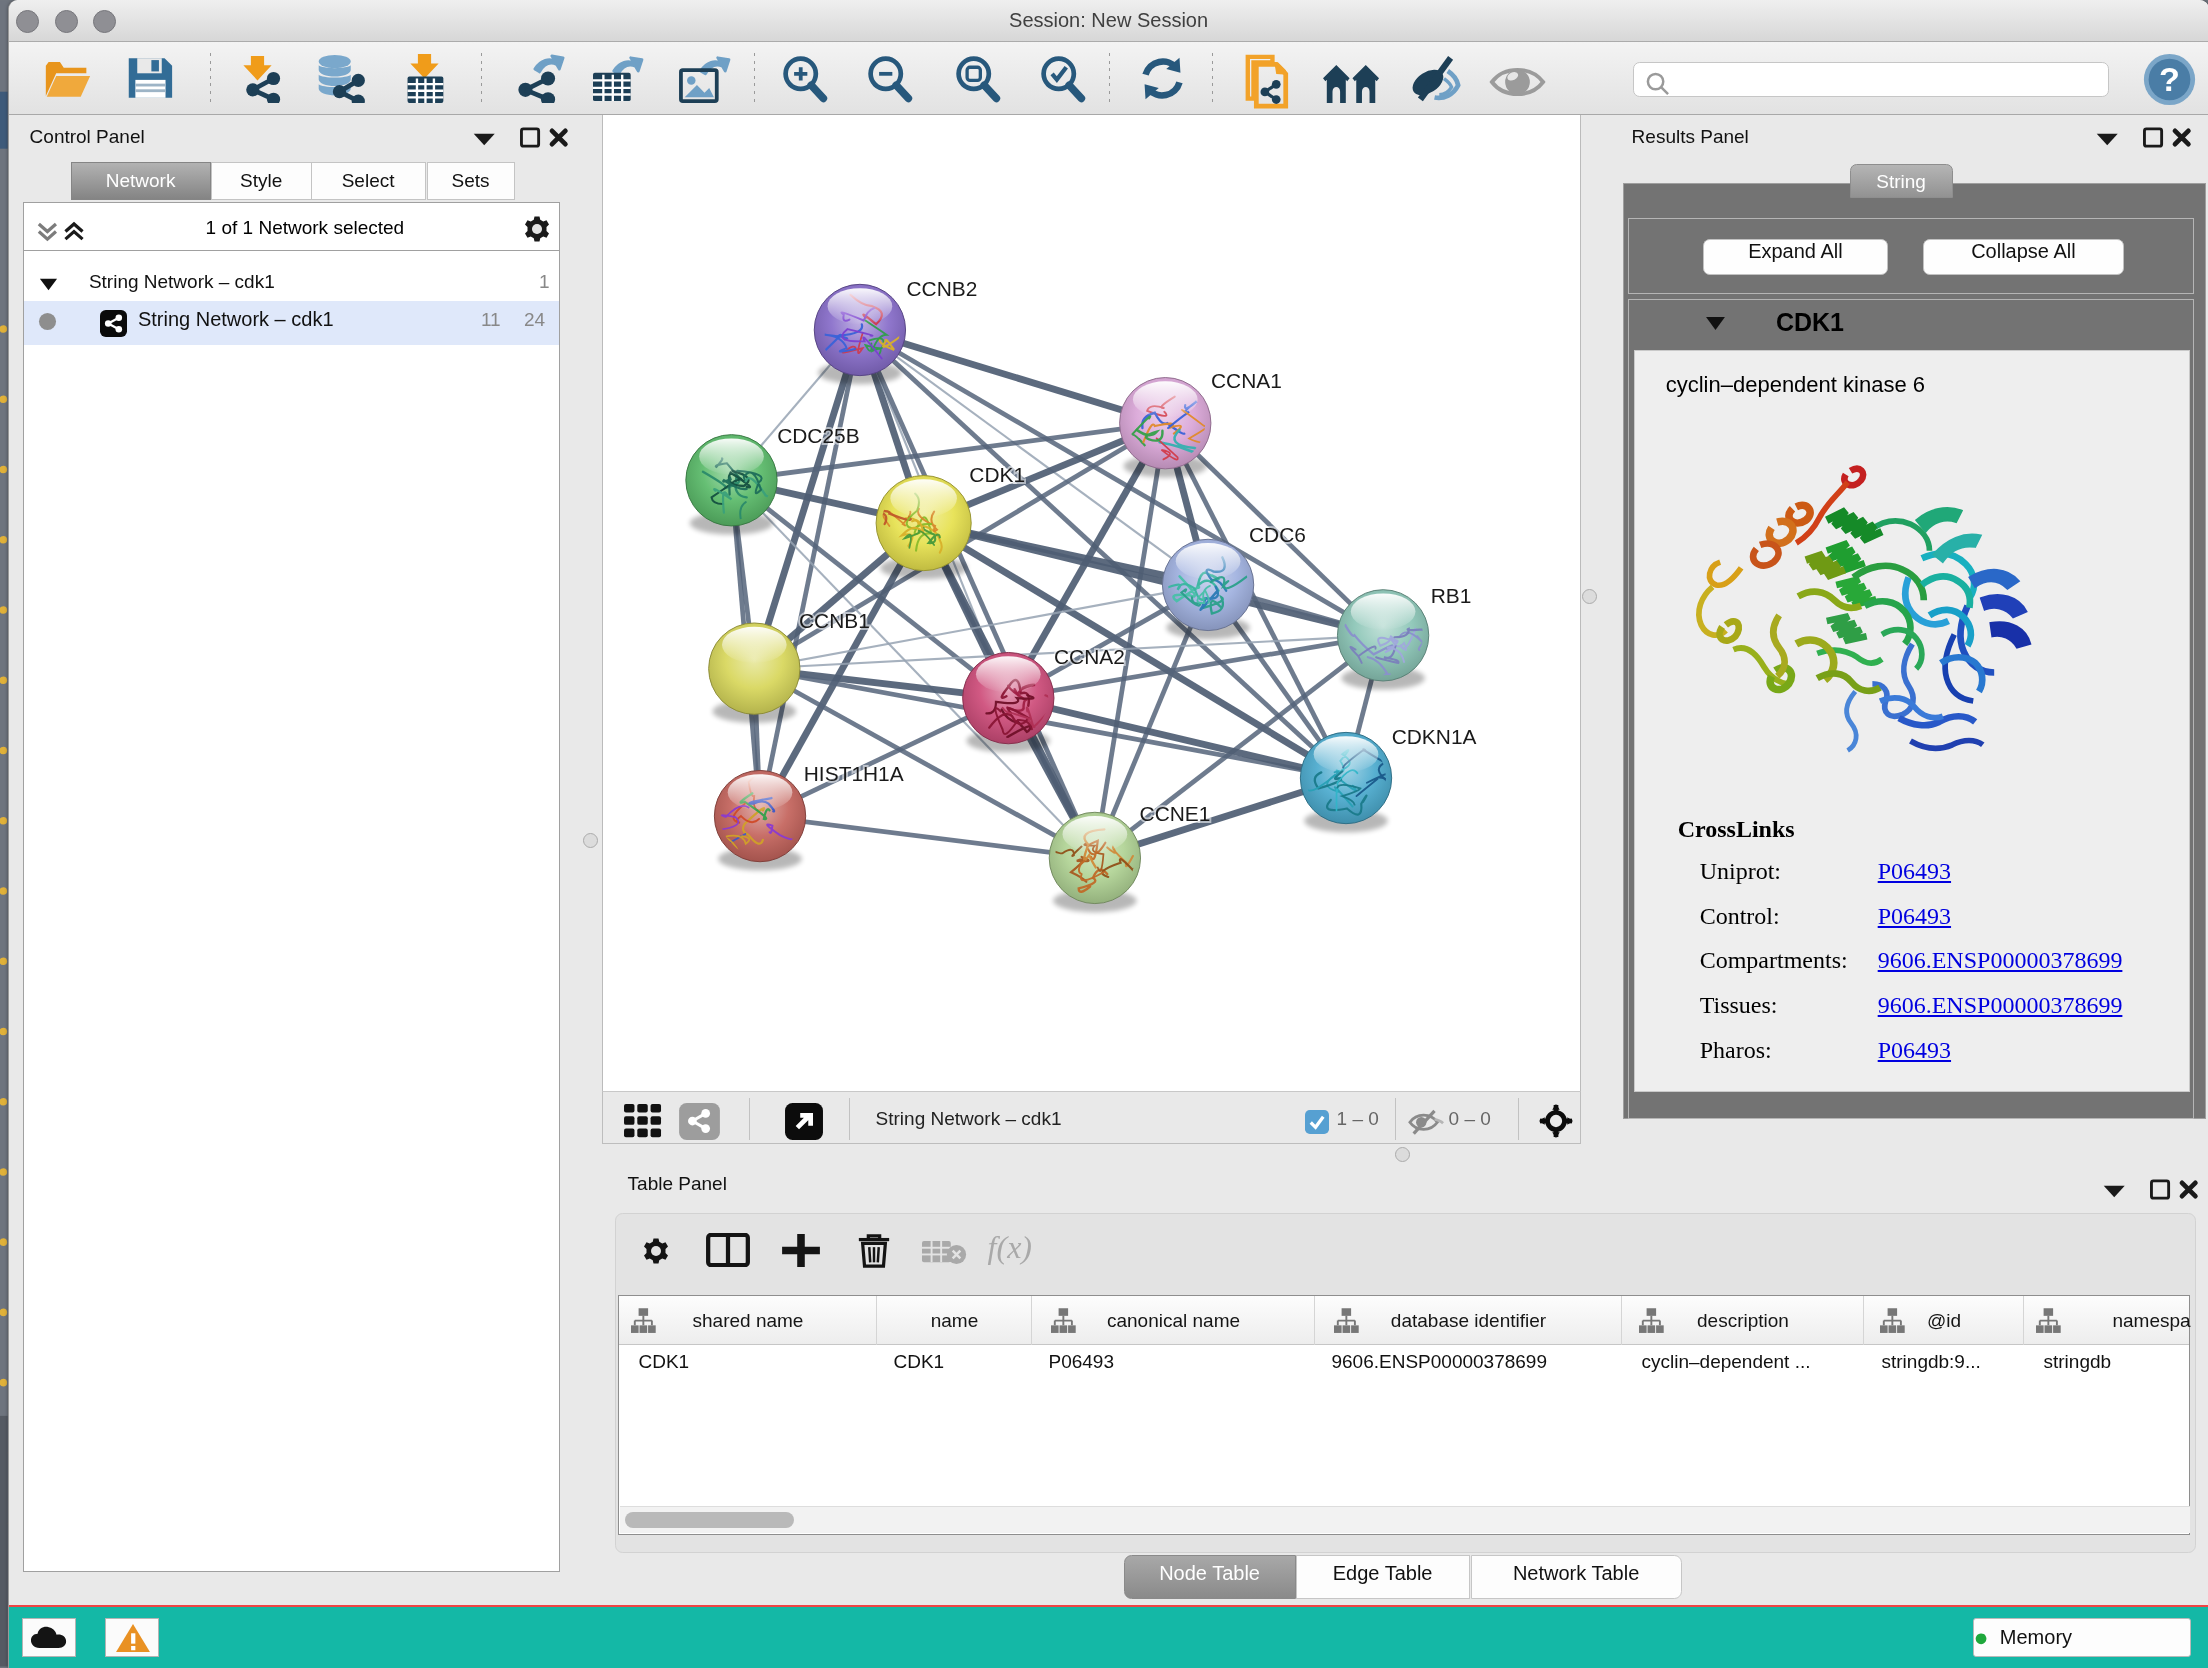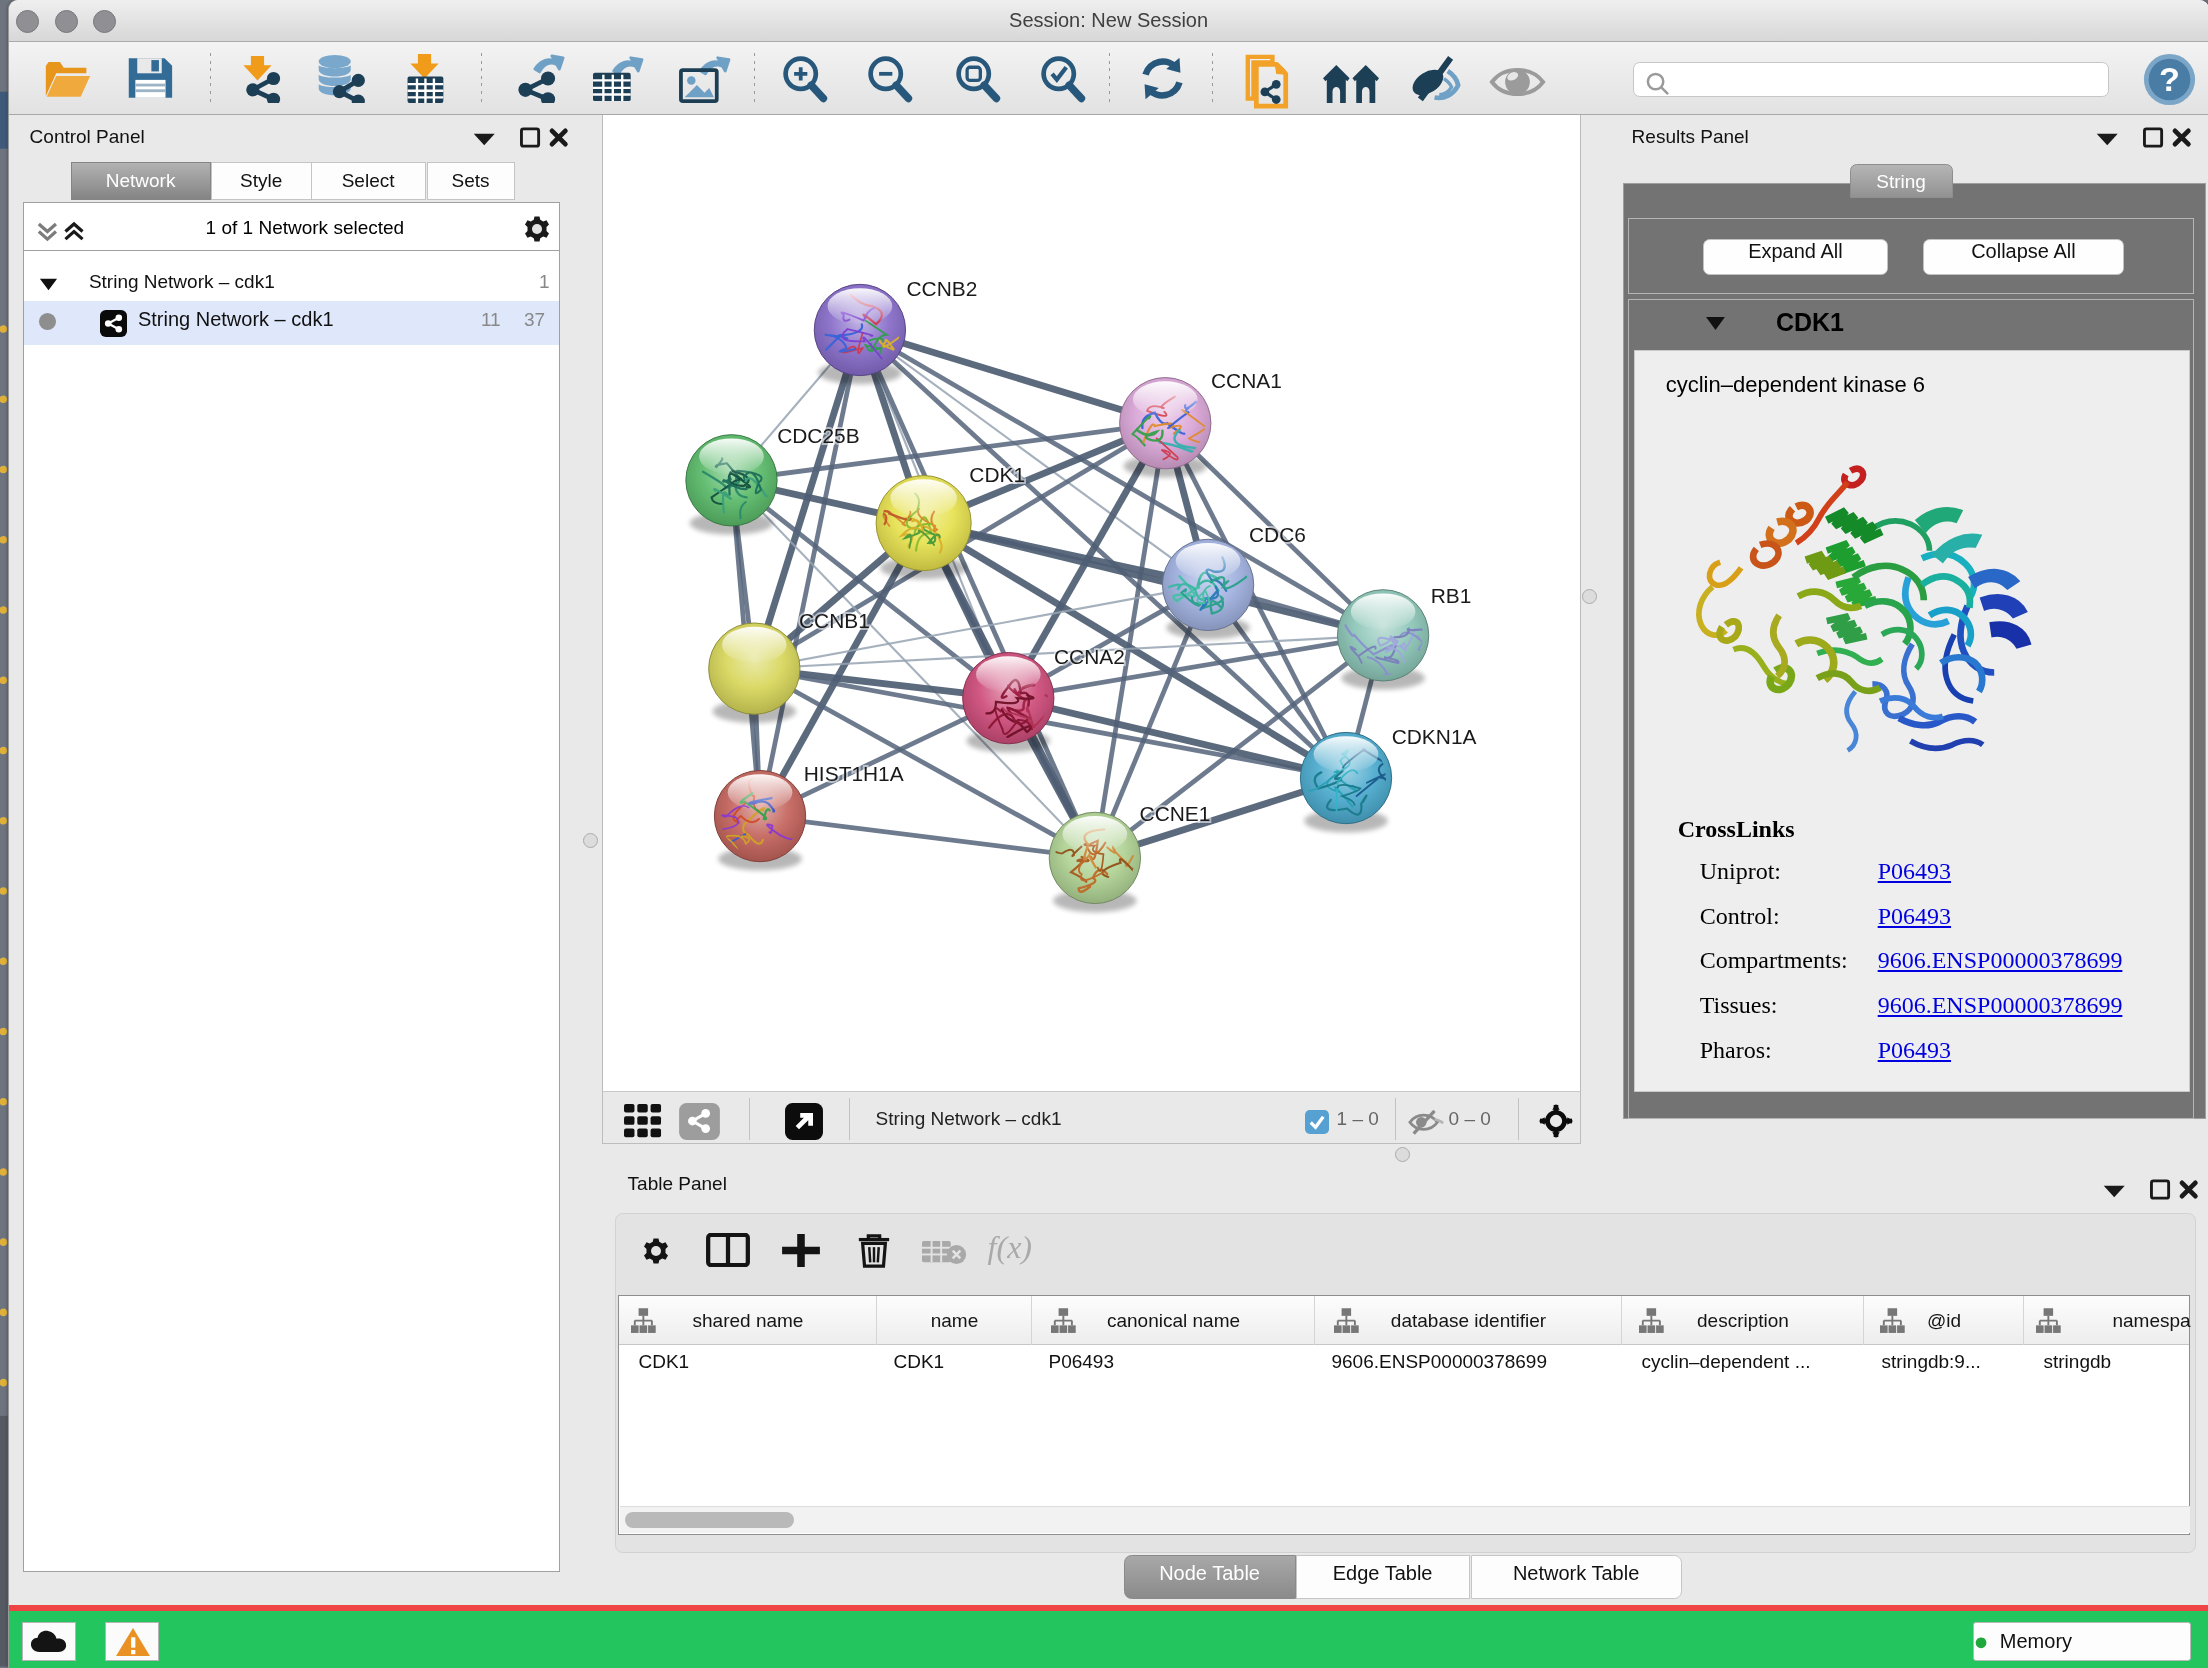--- a/index.html
+++ b/index.html
@@ -48,21 +48,21 @@
 #tablepanel { position:absolute; left:557px; top:1156px; width:1651px; height:450px; }
 #tptoolbox { position:absolute; left:49px; top:57px; width:1581px; height:340px; background:#e3e3e3; border:1px solid #d2d2d2; border-radius:7.6px; }
 #tptable { position:absolute; left:2.9px; top:81px; width:1572px; height:240px; background:#fff; border:1px solid #8e8e8e; }
 #tphdr { position:absolute; left:0; top:0; width:100%; height:49px; background:linear-gradient(#fdfdfd,#ededed); border-bottom:1px solid #c6c6c6; }
 .thc { position:absolute; top:0; height:49px; border-right:1px solid #d5d5d5; font-size:19px; color:#151515; text-align:center; line-height:49px; }
 .tdc { position:absolute; top:49px; height:34px; font-size:19px; color:#111; line-height:34px; }
 #tpscroll { position:absolute; left:1px; bottom:1px; width:1570px; height:27px; background:#f2f2f2; border-top:1px solid #ddd; }
 #tpthumb { position:absolute; left:4.8px; top:4.8px; width:169px; height:16px; background:#b9b9b9; border-radius:8.6px; }
 .btab { position:absolute; top:399px; height:44px; background:#fdfdfd; border:1px solid #c6c6c6; font-size:20px; text-align:center; line-height:35px; color:#111; }
 
-#statusbar { position:absolute; left:0; top:1605px; width:100%; height:63px; background:#22c55e; border-top:6px solid #ef4444; }
+#statusbar { position:absolute; left:0; top:1605px; width:100%; height:63px; background:#14b8a6; border-top:2px solid #ef4444; }
 .sbtn { position:absolute; top:10.5px; height:39px; background:#fbfbfb; border:1px solid #b4b4b4; }
 #memorybtn { position:absolute; left:1964px; top:10.5px; width:218px; height:39px; background:#fdfdfd; border:1px solid #b9b9b9; border-radius:2.9px; font-size:20px; line-height:37px; color:#111; }
 </style>
 </head>
 <body>
 
 <svg class="abs" style="left:0;top:0" width="7.6" height="1668" viewBox="0 0 8 1754">
     <rect width="8" height="1754" fill="#6e747e"></rect>
     <rect y="95" width="8" height="60" fill="#3e5a7a"></rect>
     <g fill="#e0b13a">
@@ -329,21 +329,21 @@
                 <circle cx="8.5" cy="14" r="3.4"></circle>
                 <circle cx="19.5" cy="20" r="3.4"></circle>
               </g>
               <g stroke="#fff" stroke-width="2.4">
                 <path d="M8.5 14 L19.5 8"></path>
                 <path d="M8.5 14 L19.5 20"></path>
               </g>
             </svg>
           <span class="abs" style="left:114px;top:6.7px;font-size:20px">String Network – cdk1</span>
           <span class="abs" style="left:457px;top:7.6px;color:#888">11</span>
-          <span class="abs" style="left:500px;top:7.6px;color:#888">37</span>
+          <span class="abs" style="left:500px;top:7.6px;color:#888">24</span>
         </div>
       </div>
     </div>
   </div>
 
   <div class="splitc" style="left:574px;top:833px"></div>
   <div class="splitc" style="left:1573px;top:589px"></div>
   <div class="splitc" style="left:1386px;top:1147px"></div>
 
   <div id="canvas"><svg id="net" width="979" height="976" viewBox="0 0 1029 1026">

